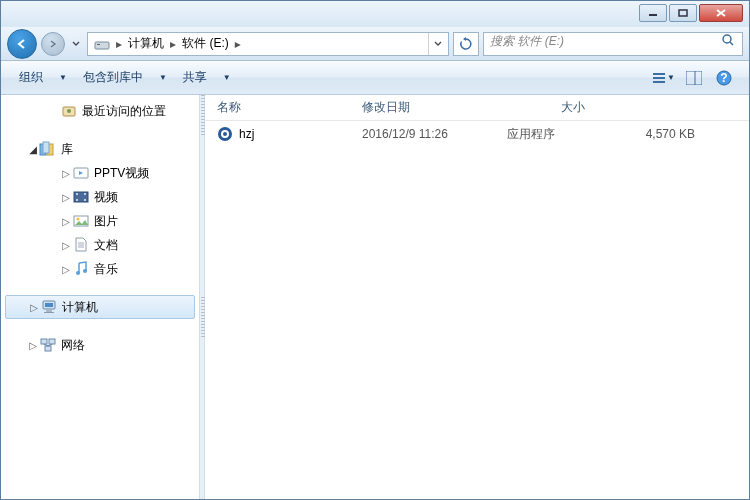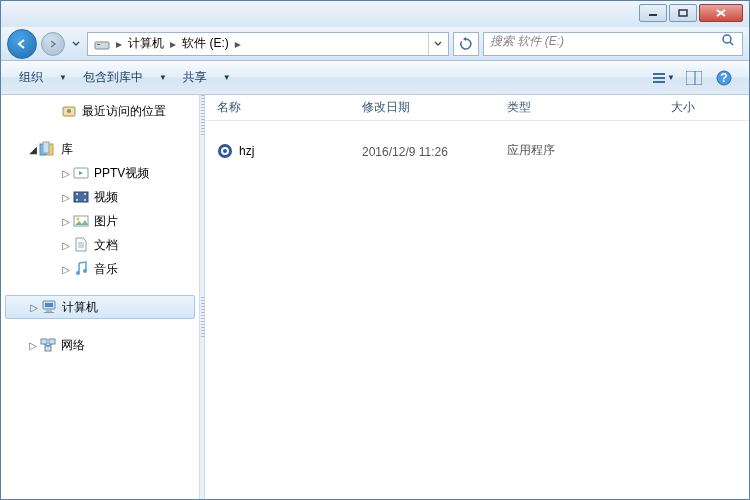--- a/index.html
+++ b/index.html
@@ -51,21 +51,21 @@
     .divider-grip.bottom { top: auto; bottom: 40%; }
     
     .content { flex: 1; background: #fff; border-radius: 16px; }
     .col-headers { display: flex; height: 26px; border-bottom: 1px solid #e8e8e8; align-items: center; }
     .col-h { color: #3a5a7a; padding-left: 12px; cursor: pointer; }
     .col-name { width: 145px; }
     .col-date { width: 145px; }
     .col-type { width: 110px; }
     .col-size { width: 110px; text-align: right; padding-right: 20px; padding-left: 0; }
     
-    .file-row { display: flex; height: 26px; align-items: flex-end; cursor: pointer; margin-top: 12px; }
+    .file-row { display: flex; height: 26px; align-items: center; cursor: pointer; }
     .file-name { width: 145px; display: flex; align-items: center; padding-left: 12px; gap: 6px; }
     .file-icon { width: 16px; height: 16px; }
     .file-date { width: 145px; color: #555; padding-left: 12px; }
     .file-type { width: 110px; color: #555; padding-left: 12px; }
     .file-size { width: 110px; color: #555; text-align: right; padding-right: 20px; }
     
     
   </style>
 </head>
 <body>
@@ -288,31 +288,31 @@
 
   <div class="divider">
     <div class="divider-grip"></div>
     <div class="divider-grip bottom"></div>
   </div>
 
   <div class="content">
     <div class="col-headers">
       <div class="col-h col-name">名称</div>
       <div class="col-h col-date">修改日期</div>
-      <div class="col-h col-type">类型</div>
       <div class="col-h col-size">大小</div>
     </div>
     <div class="file-row">
       <div class="file-name">
         <span class="file-icon">
           <svg width="16" height="16">
               <circle cx="8" cy="8" r="7" fill="#2a5a9a"></circle>
               <circle cx="8" cy="8" r="4" fill="#fff"></circle>
               <circle cx="8" cy="8" r="2" fill="#2a5a9a"></circle>
             </svg>
         </span>
         <span>hzj</span>
       </div>
       <div class="file-date">2016/12/9 11:26</div>
       <div class="file-type">应用程序</div>
+      <div class="file-size">4,570 KB</div>
     </div>
   </div>
 </div>
 
 </body></html>

